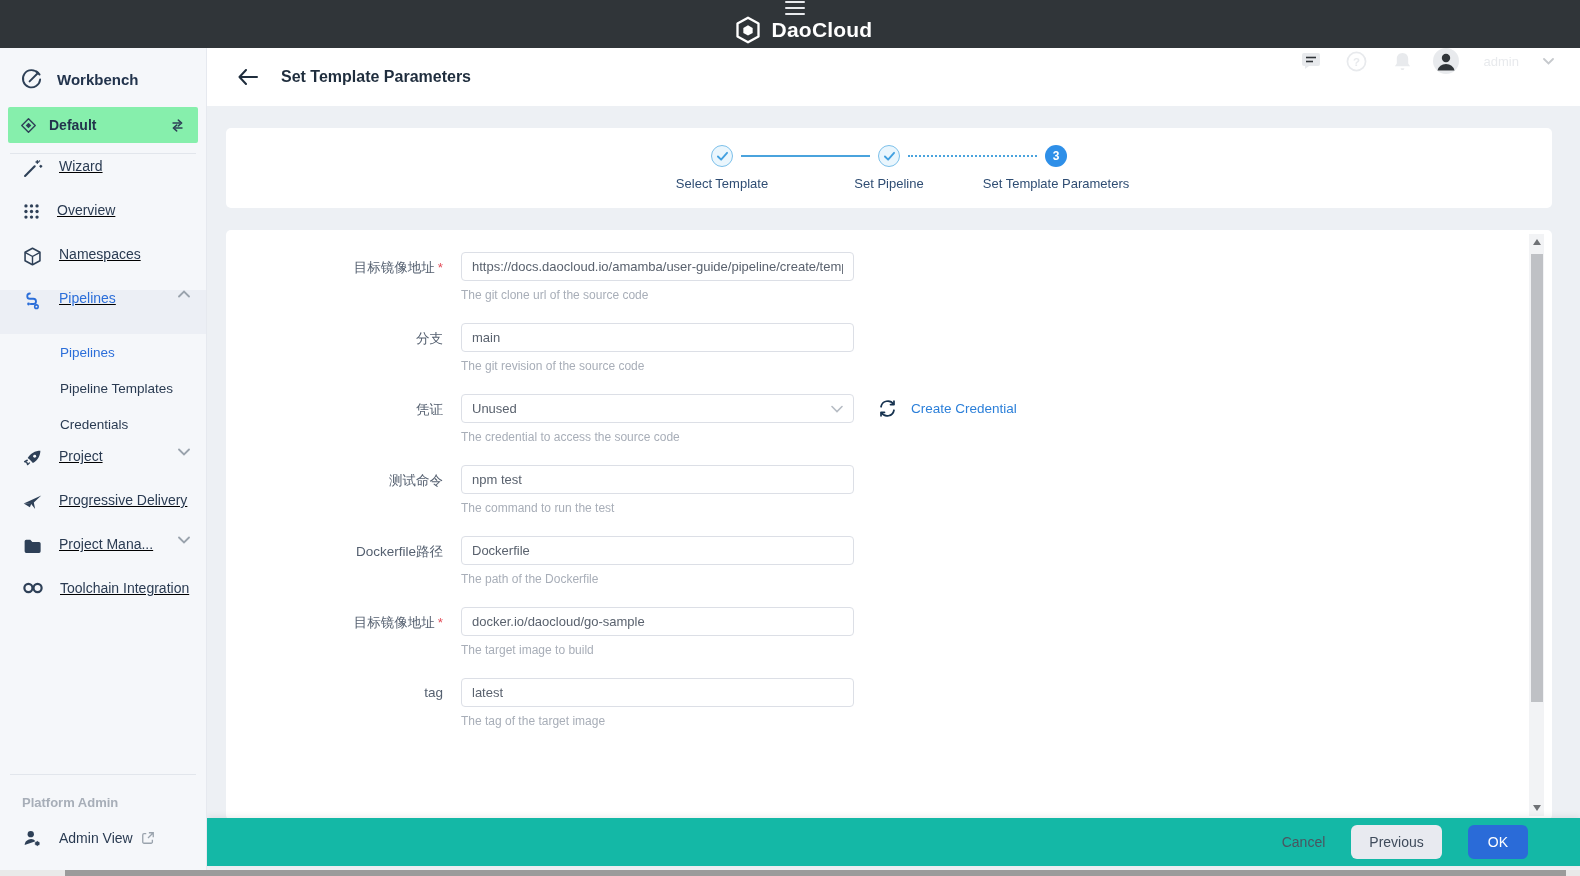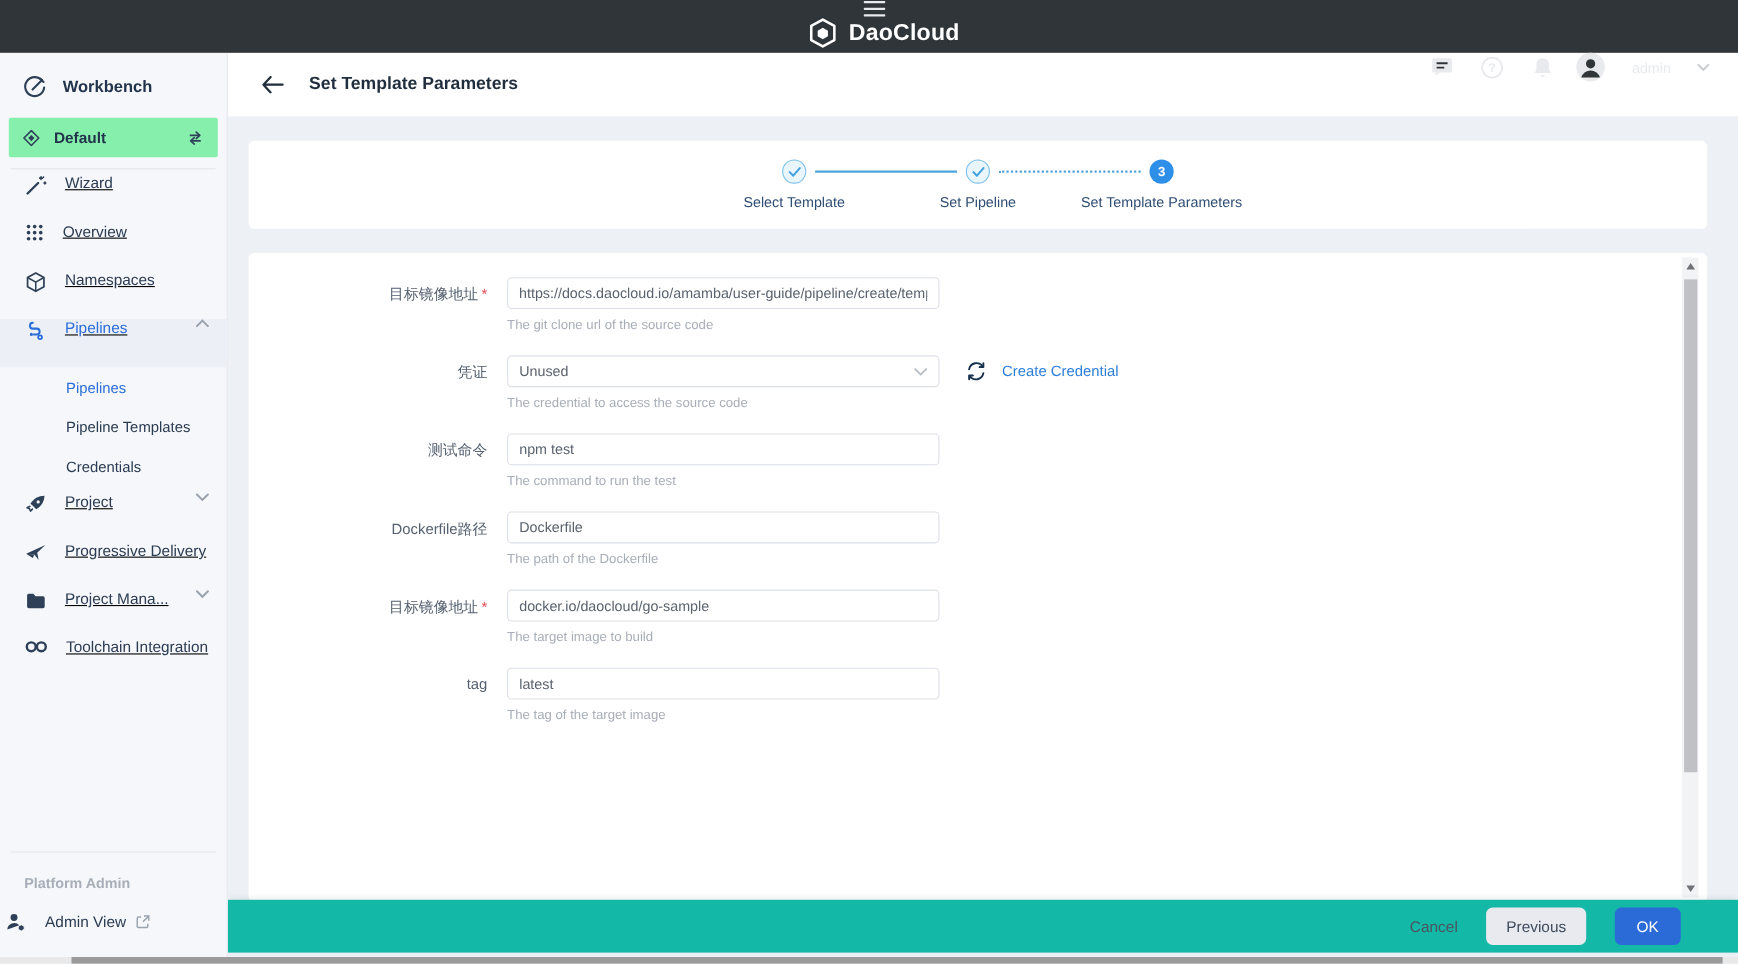--- a/index.html
+++ b/index.html
@@ -32,21 +32,21 @@
     cursor:pointer; position:relative;text-decoration:underline; }
   .sb-item .lbl { font-size:14px; color:#2a3b52; margin-left:16px; white-space:nowrap; }
   .sb-item.active-parent { background:#eceff5; }
   .sb-item.active-parent .lbl { color:#2b6ed9; }
   .sb-item .chev { margin-left:auto; display:flex; }
   .sb-sub { display:flex; align-items:center; height:36px; padding-left:60px; cursor:pointer; }
   .sb-sub .lbl { font-size:13.5px; color:#2a3b52; }
   .sb-sub.active .lbl { color:#2b6ed9; }
   .sb-spacer { flex:1; }
   .sb-section { font-size:13px; color:#a7aeb8; font-weight:bold; padding:16px 0 6px 22px; }
-  .sb-admin { display:flex; align-items:center; height:44px; padding:0 16px 0 4px; cursor:pointer; margin-bottom:10px;}
+  .sb-admin { display:flex; align-items:center; height:44px; padding:0 16px 0 22px; cursor:pointer; margin-bottom:10px;}
   .sb-admin .lbl { font-size:14px; color:#2a3b52; margin-left:16px; }
   .sb-admin .ext { margin-left:8px; display:flex; }
 
   
   .main { position:absolute; top:48px; left:207px; right:0; bottom:0; }
   .page-header { height:58px; background:#ffffff; display:flex; align-items:center; padding-left:26px; gap:18px; }
   .back-btn { width:30px; height:30px; display:flex; align-items:center; justify-content:center; cursor:pointer; }
   .page-title { font-size:16px; font-weight:bold; color:#1f2d3d; }
 
   .content { position:absolute; top:58px; left:0; right:0; bottom:54px; background:#edf0f4; overflow:hidden; }
@@ -380,20 +380,27 @@
     <div class="card form-card">
 
       <div class="frow">
         <div class="label-col"><span>目标镜像地址</span><span class="req">*</span></div>
         <div class="field-col">
           <input class="txt-input" value="https://docs.daocloud.io/amamba/user-guide/pipeline/create/temp" style="">
           <div class="help">The git clone url of the source code</div>
         </div>
       </div>
 
+      <div class="frow">
+        <div class="label-col"><span>分支</span></div>
+        <div class="field-col">
+          <input class="txt-input" value="main" style="">
+          <div class="help">The git revision of the source code</div>
+        </div>
+      </div>
 
       <div class="frow">
         <div class="label-col"><span>凭证</span></div>
         <div class="field-col">
           <div class="field-inline">
             <div class="sel">
               <span>Unused</span>
               <span class="sel-chev">
                 <svg width="12" height="8" viewBox="0 0 12 8">
                     <polyline points="1,1.5 6,6.5 11,1.5" fill="none" stroke="#b6bcc4" stroke-width="1.6" stroke-linecap="round"></polyline>

